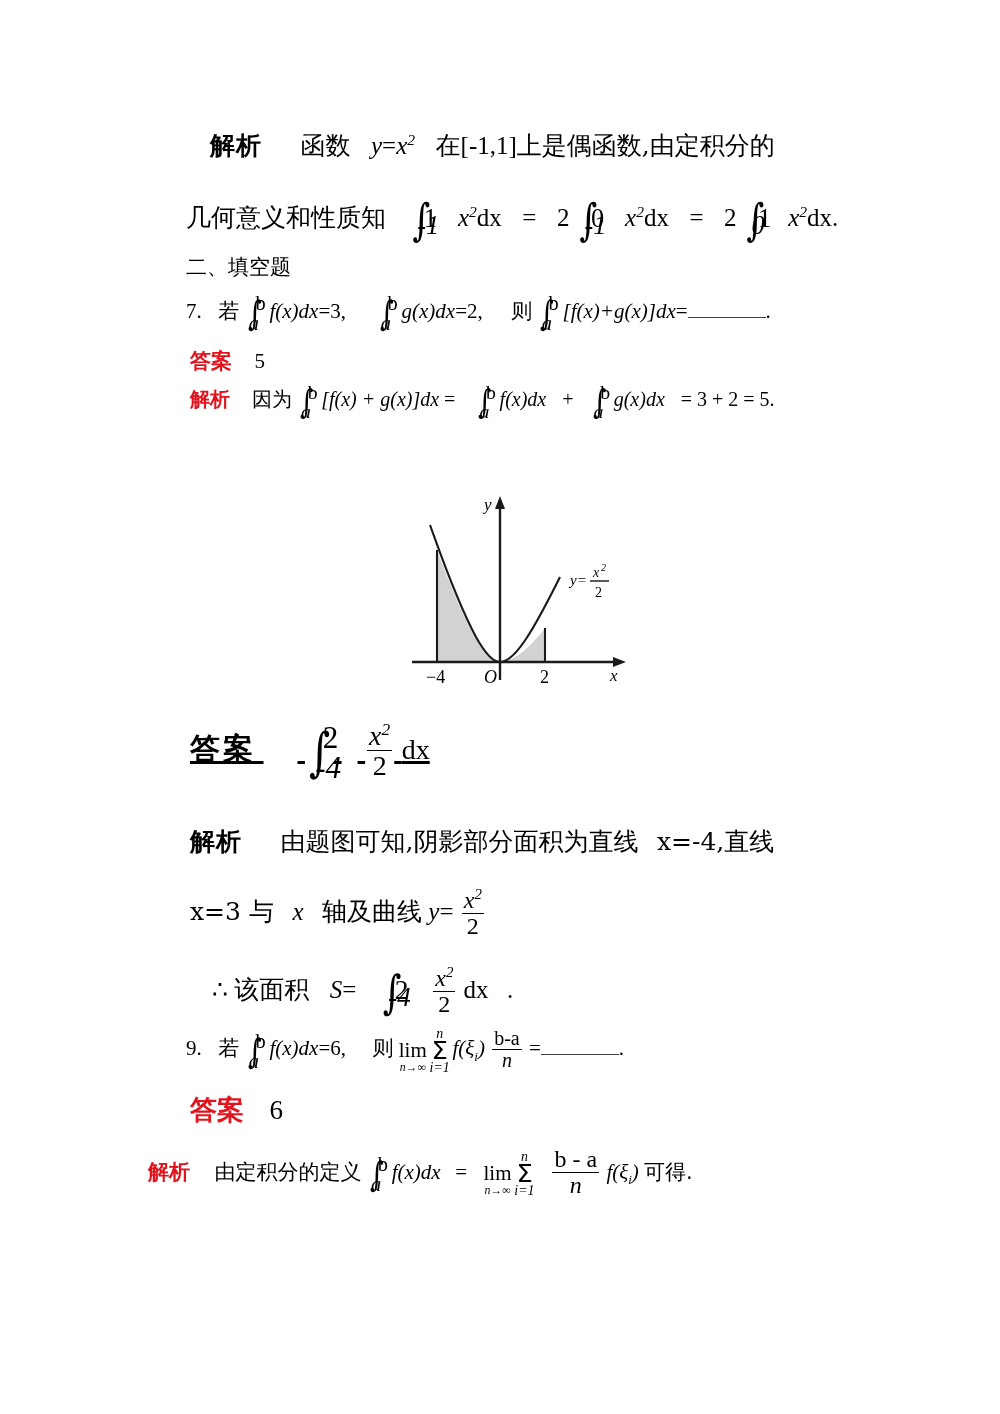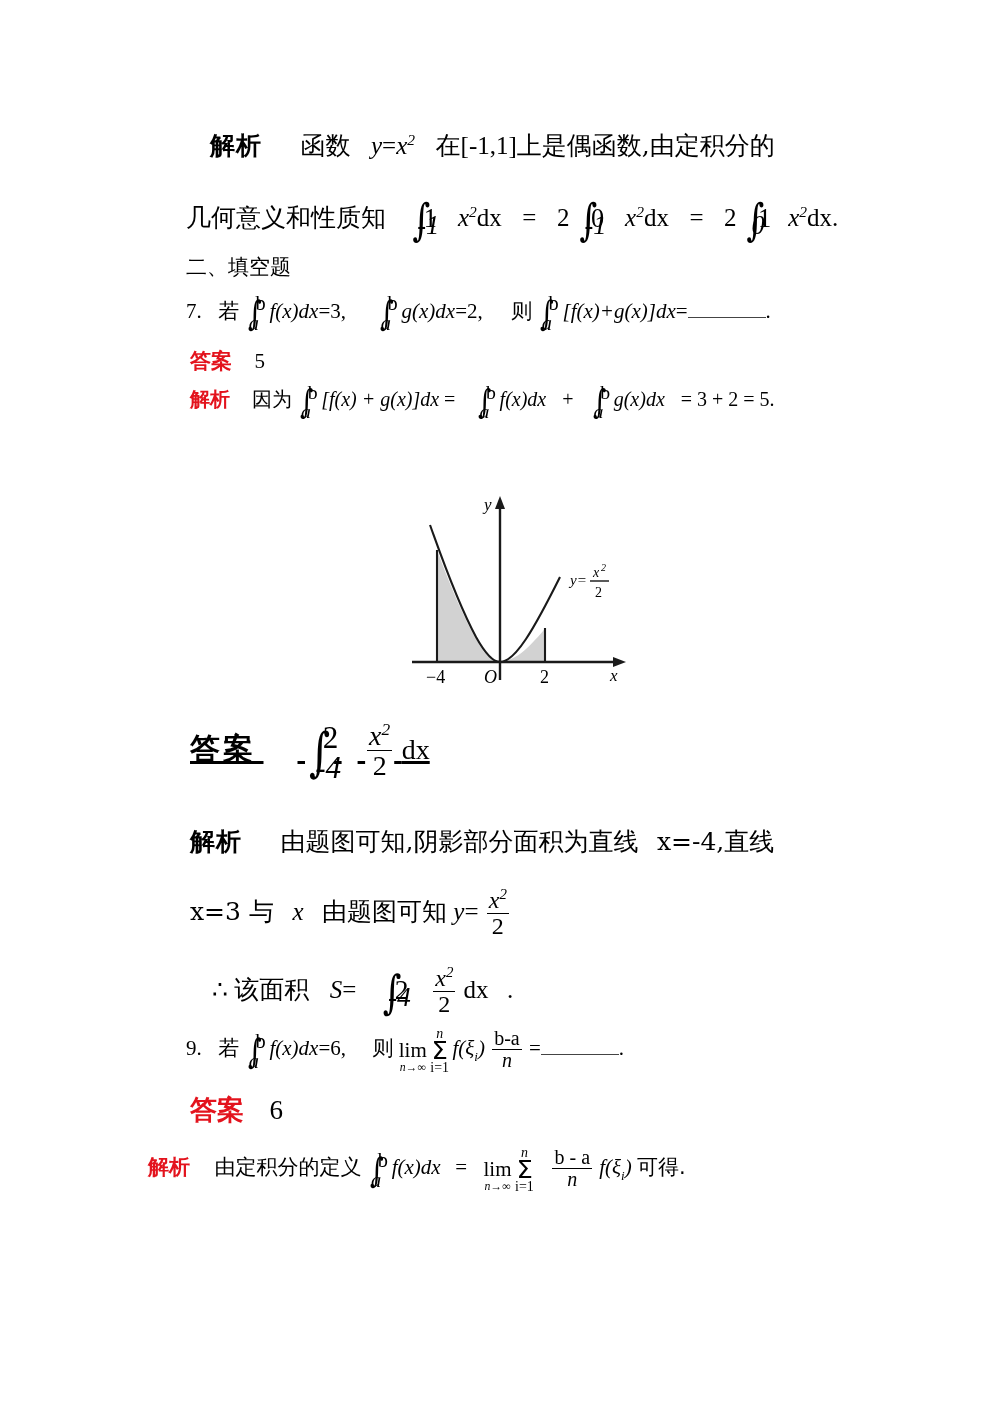--- a/index.html
+++ b/index.html
@@ -78,21 +78,21 @@
     position: relative;
     vertical-align: middle;
   }
   .sumop > .sgm {
     font-family: "DejaVu Sans", sans-serif;
     font-style: normal;
     display: inline-block;
     transform: scale(1.08, 1.0);
   }
   .sumop > .top { position: absolute; left: 50%; transform: translateX(-50%); font-size: 0.58em; font-style: italic; white-space: nowrap; }
-  .sumop > .bot { position: absolute; left: 50%; transform: translateX(-50%); font-size: 0.58em; white-space: nowrap; }
+  .sumop > .bot { position: absolute; left: 50%; transform: translateX(-50%); font-size: 0.58em; font-style: italic; white-space: nowrap; }
 
   .limop {
     display: inline-block;
     position: relative;
     vertical-align: middle;
     text-align: center;
   }
   .limop > .lw { font-style: normal; }
   .limop > .lsub { position: absolute; left: 50%; transform: translateX(-50%); font-size: 0.56em; font-style: italic; white-space: nowrap; }
 
@@ -317,21 +317,21 @@
       <span style="display:inline-block;width:26px"></span>
       <span class="serifcjk">由题图可知,阴影部分面积为直线</span>
       <span style="display:inline-block;width:6px"></span>
       <span class="serifcjk">x=-4,直线</span>
     </div>
     <div class="l2">
       <span class="serifcjk">x=3 与</span>
       <span style="display:inline-block;width:6px"></span>
       <span class="mi">x</span>
       <span style="display:inline-block;width:6px"></span>
-      <span class="serifcjk">由题图可知</span>
+      <span class="serifcjk">轴及曲线</span>
       <span class="mi">y</span><span class="mn">=</span>
       <span class="frac" style="font-size:24px">
         <span class="num"><span class="mi">x</span><sup class="pw">2</sup></span>
         <span class="den mn">2</span>
       </span>
     </div>
     <div class="l3" style="padding-left:22px">
       <span class="mn">∴</span>
       <span class="serifcjk">该面积</span>
       <span style="display:inline-block;width:8px"></span>
@@ -404,21 +404,21 @@
     <span class="limop" style="font-size:21px">
       <span class="lw">lim</span>
       <span class="lsub" style="bottom:-11px">n→∞</span>
     </span>
     <span class="sumop" style="font-size:24px">
       <span class="sgm">Σ</span>
       <span class="top" style="top:-11px">n</span>
       <span class="bot" style="bottom:-11px">i=1</span>
     </span>
     <span style="display:inline-block;width:8px"></span>
-    <span class="frac" style="font-size:20px">
+    <span class="frac" style="font-size:24px">
       <span class="num mn">b - a</span>
       <span class="den mi">n</span>
     </span>
     <span class="mi">f(ξ</span><sub class="sb">i</sub><span class="mi">)</span>
     <span class="cjk">可得.</span>
   </div>
 
 </div>
 
 </body></html>

